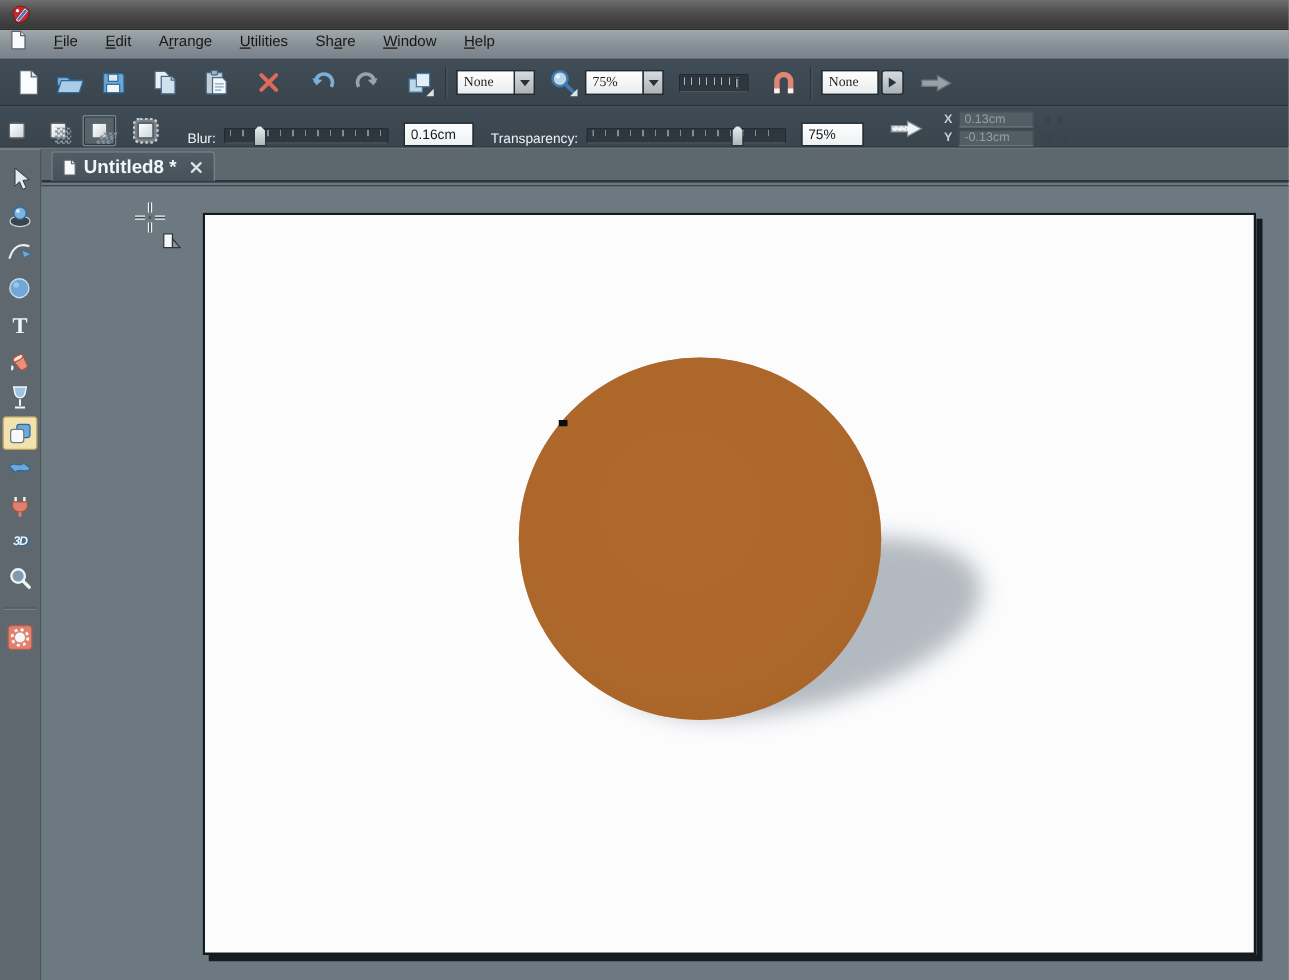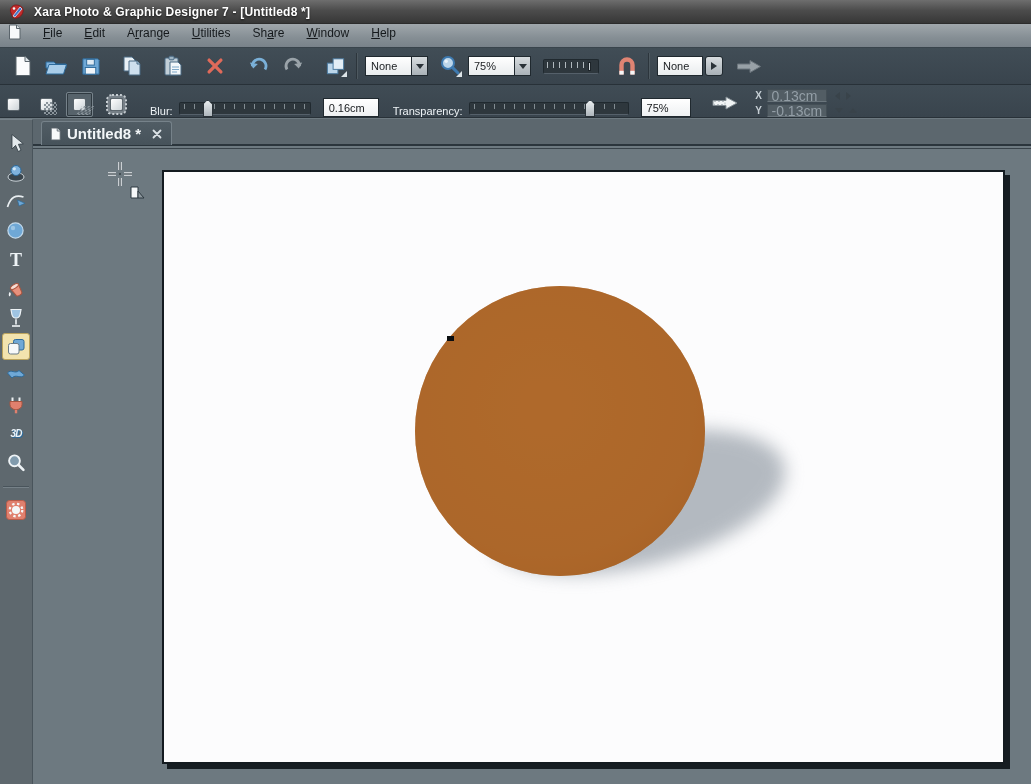--- a/index.html
+++ b/index.html
@@ -23,21 +23,21 @@
     height:24px; display:flex; gap:2px; padding:0 8px;
     background:linear-gradient(#a0a7ac, #858e94 60%, #79828a);
     border-bottom:1px solid #39444c;
   }
   .menu-item { font-size:12px; color:#15191c; padding:2px 10px; cursor:default; }
   .menu-item u { text-decoration:underline; }
 
   
   .toolbar-main {
     height:37px; display:flex; align-items:center; padding:0 8px;
-    background:linear-gradient(#414d56,#39444d); border-bottom:1px solid #283138;
+    background:linear-gradient(#414d56,#39444d); border-bottom:1px solid #283138;font-family:Liberation Serif, serif;
   }
   .toolbar-shadowbar {
     height:33px; display:flex; align-items:flex-end; padding:0 0;
     background:linear-gradient(#404c55,#39444d); border-bottom:1px solid #283138;
   }
   .tbtn { width:28px; height:28px; display:flex; align-items:center; justify-content:center; position:relative; border-radius:3px; }
   .tbtn svg { display:block; }
   .flyout::after {
     content:""; position:absolute; right:2px; bottom:3px;
     border-left:6px solid transparent; border-bottom:6px solid #dde4e8;
@@ -95,21 +95,21 @@
   }
   .val-field {
     height:19px; width:56px; font-size:11px; color:#16191c; font-family:"Liberation Sans",sans-serif;
     background:linear-gradient(#ffffff,#eef0f2); border:1px solid #20292f; padding:0 5px; margin:0 4px;
   }
 
   .xy-block { margin-left:16px; display:flex; flex-direction:column; gap:2px; }
   .xy-row { display:flex; align-items:center; gap:4px; }
   .xy-label { font-size:10px; font-weight:bold; color:#c6cfd5; width:8px; text-align:center; }
   .xy-field {
-    width:60px; height:13px; font-size:14px; color:#939ea6; font-family:"Liberation Sans",sans-serif;
+    width:60px; height:13px; font-size:10px; color:#939ea6; font-family:"Liberation Sans",sans-serif;
     background:#525d64; border:1px solid #434e55; border-bottom-color:#6a757c; padding:0 4px;
   }
   .xy-arrows { display:flex; gap:6px; margin-left:4px; }
   .tri { width:0; height:0; }
   .tri-left  { border-top:4px solid transparent; border-bottom:4px solid transparent; border-right:5px solid #39434a; }
   .tri-right { border-top:4px solid transparent; border-bottom:4px solid transparent; border-left:5px solid #39434a; }
   .tri-down  { border-left:4px solid transparent; border-right:4px solid transparent; border-top:5px solid #39434a; }
   .tri-up    { border-left:4px solid transparent; border-right:4px solid transparent; border-bottom:5px solid #39434a; }
 
   
@@ -153,21 +153,20 @@
 </style>
 </head>
 <body>
 
 <div class="titlebar">
   <svg width="18" height="18" viewBox="0 0 18 18">
     <path d="M3 10 C1 6, 4 2, 8 2 C13 2, 16 5, 15 9 C14 13, 10 16, 6 15 C3.5 14.3, 4.5 12, 3 10 Z" fill="#c22b2b" stroke="#7e1616" stroke-width="0.8"></path>
     <path d="M5 13 L12 4 L14 6 L7 14 Z" fill="#3e74c8" stroke="#dfe8f5" stroke-width="0.8"></path>
     <circle cx="6" cy="5.5" r="1.3" fill="#f3f5f7"></circle>
   </svg>
-  <span class="title-text">Xara Photo &amp; Graphic Designer 7 - [Untitled8 *]</span>
 </div>
 
 <div class="menubar">
   <svg width="13" height="16" viewBox="0 0 13 16" style="margin-right:10px">
     <path d="M1.5 1 h7 l3.5 3.5 V15 H1.5 Z" fill="#f7f9fa" stroke="#5a646b"></path>
     <path d="M8.5 1 v3.5 H12" fill="#d9e0e4" stroke="#5a646b"></path>
   </svg>
   <span class="menu-item"><u>F</u>ile</span>
   <span class="menu-item"><u>E</u>dit</span>
   <span class="menu-item">A<u>r</u>range</span>

